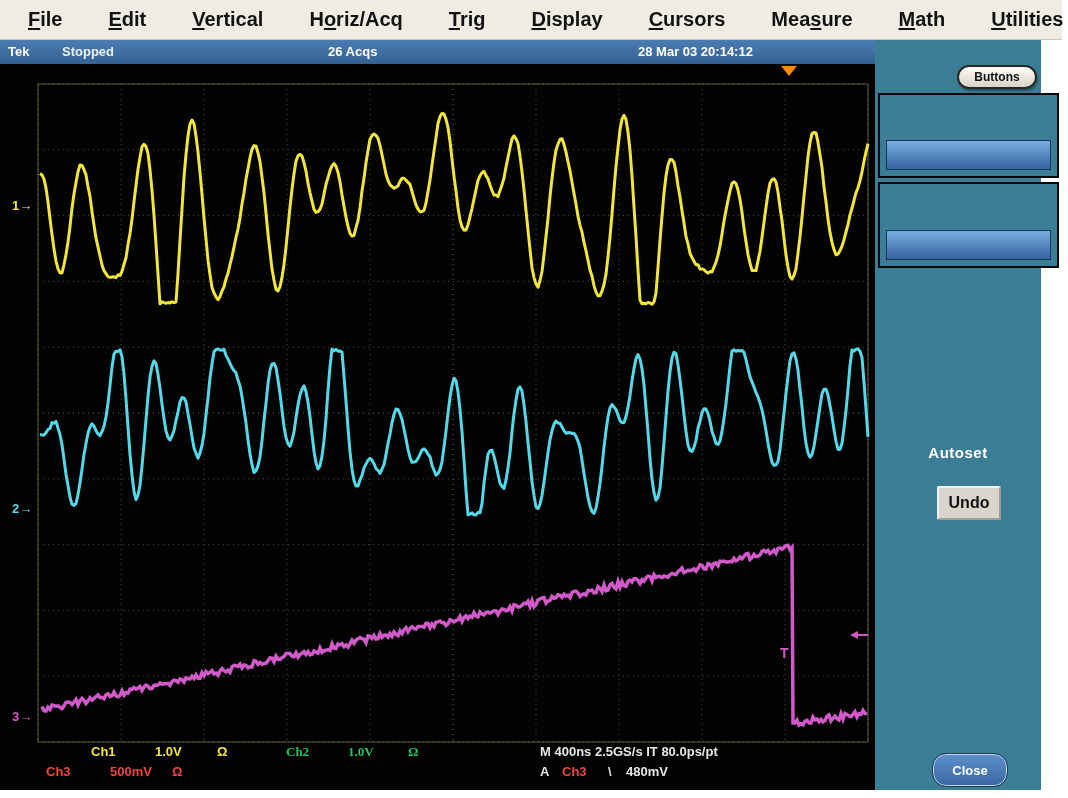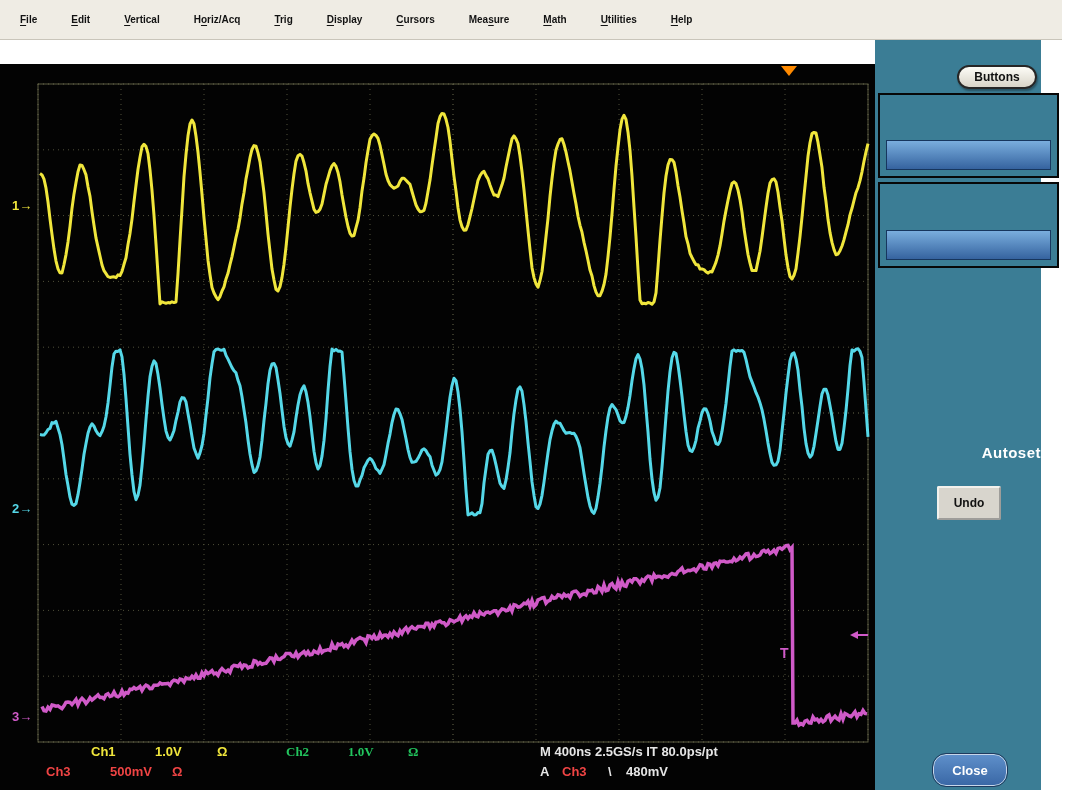--- a/index.html
+++ b/index.html
@@ -2,22 +2,22 @@
 <html><head>
 <meta charset="utf-8">
 <style>
   * { margin:0; padding:0; box-sizing:border-box; }
   html,body { width:1068px; height:798px; }
   body { background:#ffffff; font-family:"Liberation Sans",sans-serif; position:relative; overflow:hidden; }
   .screen { position:absolute; inset:0; }
 
   
   .menu-bar { position:absolute; left:0; top:0; width:1062px; height:40px; background:#efece4;
-              border-bottom:1px solid #c9c5ba; display:flex; align-items:center; gap:34px;
-              padding-left:20px; font-size:10px; font-weight:bold; color:#121212; }
+              border-bottom:1px solid #c9c5ba; display:flex; align-items:center; gap:46px;
+              padding-left:28px; font-size:20px; font-weight:bold; color:#121212; }
   .menu-item { white-space:nowrap; cursor:default; }
   .menu-item .acc { text-decoration:underline; text-underline-offset:2px; }
 
   
   .status-bar { position:absolute; left:0; top:40px; width:875px; height:24px;
                 background:linear-gradient(#4a7cb4,#35618f); color:#ffffff;
                 font-size:13px; font-weight:bold; }
   .status-bar span { position:absolute; top:4px; white-space:nowrap; }
   .sb-brand { left:8px; }
   .sb-state { left:62px; color:#e9eff8; }
@@ -37,25 +37,25 @@
   .side-panel { position:absolute; left:875px; top:40px; width:166px; height:750px; background:#3b7d95; }
   .buttons-pill { position:absolute; top:25px; right:4px; width:80px; height:24px; border-radius:12px;
                   background:linear-gradient(#fdfcf7,#d8d4c8); border:2px solid #262626;
                   font-family:"Liberation Sans",sans-serif; font-size:12px; font-weight:bold; color:#111;
                   box-shadow:1px 2px 2px rgba(0,0,0,.35); cursor:pointer; }
   .widget-box { position:absolute; left:3px; width:181px; border:2px solid #070707; background:#3b7d95; }
   .wb1 { top:53px; height:85px; }
   .wb2 { top:142px; height:86px; }
   .blue-field { position:absolute; left:6px; right:6px; bottom:6px; height:30px;
                 background:linear-gradient(#7aaede,#35639f); border:1px solid #17365e; }
-  .autoset-label { position:absolute; top:404px; left:0; width:100%; text-align:right;
+  .autoset-label { position:absolute; top:404px; left:0; width:100%; text-align:center;
                    color:#ffffff; font-size:15px; font-weight:bold; letter-spacing:.5px; }
   .undo-btn { position:absolute; left:62px; top:446px; width:64px; height:34px; background:#d8d5cd;
               border:2px outset #f2f1ec; border-radius:2px; color:#111;
-              font-family:"Liberation Sans",sans-serif; font-size:12px; font-weight:bold; cursor:pointer; }
+              font-family:"Liberation Sans",sans-serif; font-size:16px; font-weight:bold; cursor:pointer; }
   .close-btn { position:absolute; left:58px; top:714px; width:74px; height:32px;
                background:linear-gradient(#5e8fca,#3a68a6); border:1px solid #c7d6ea;
                outline:1px solid #1e3a5e; border-radius:13px; color:#fff;
                font-family:"Liberation Sans",sans-serif; font-size:13px; font-weight:bold; cursor:pointer; }
 </style>
 </head>
 <body>
 
 <div class="screen">
 
@@ -66,20 +66,26 @@
     <span class="menu-item"><span>H</span><span class="acc">o</span><span>riz/Acq</span></span>
     <span class="menu-item"><span></span><span class="acc">T</span><span>rig</span></span>
     <span class="menu-item"><span></span><span class="acc">D</span><span>isplay</span></span>
     <span class="menu-item"><span></span><span class="acc">C</span><span>ursors</span></span>
     <span class="menu-item"><span>Mea</span><span class="acc">s</span><span>ure</span></span>
     <span class="menu-item"><span></span><span class="acc">M</span><span>ath</span></span>
     <span class="menu-item"><span></span><span class="acc">U</span><span>tilities</span></span>
     <span class="menu-item"><span></span><span class="acc">H</span><span>elp</span></span>
   </div>
 
+  <div class="status-bar">
+    <span class="sb-brand">Tek</span>
+    <span class="sb-state">Stopped</span>
+    <span class="sb-acqs">26 Acqs</span>
+    <span class="sb-datetime">28 Mar 03 20:14:12</span>
+  </div>
 
   <div class="scope-area">
     <svg id="wave-svg" width="875" height="726">
         <g>
           <line x1="38" y1="20" x2="38" y2="678" stroke="#6b6b4e" stroke-width="1" stroke-dasharray="1 4"></line>
           <line x1="121" y1="20" x2="121" y2="678" stroke="#50503a" stroke-width="1" stroke-dasharray="1 4"></line>
           <line x1="204" y1="20" x2="204" y2="678" stroke="#50503a" stroke-width="1" stroke-dasharray="1 4"></line>
           <line x1="287" y1="20" x2="287" y2="678" stroke="#50503a" stroke-width="1" stroke-dasharray="1 4"></line>
           <line x1="370" y1="20" x2="370" y2="678" stroke="#50503a" stroke-width="1" stroke-dasharray="1 4"></line>
           <line x1="453" y1="20" x2="453" y2="678" stroke="#6b6b4e" stroke-width="1" stroke-dasharray="1 4"></line>

